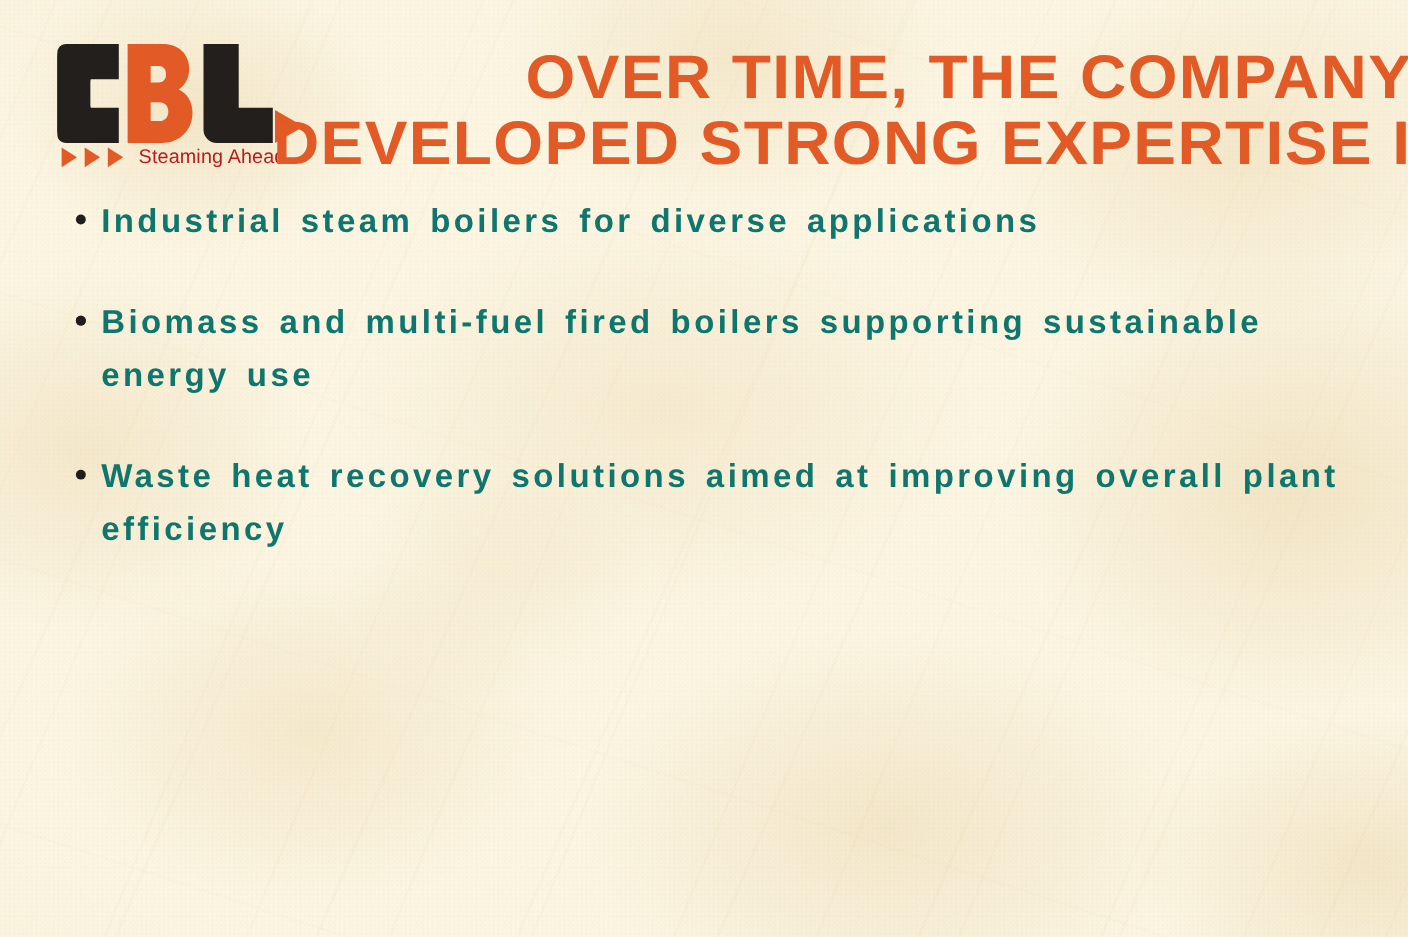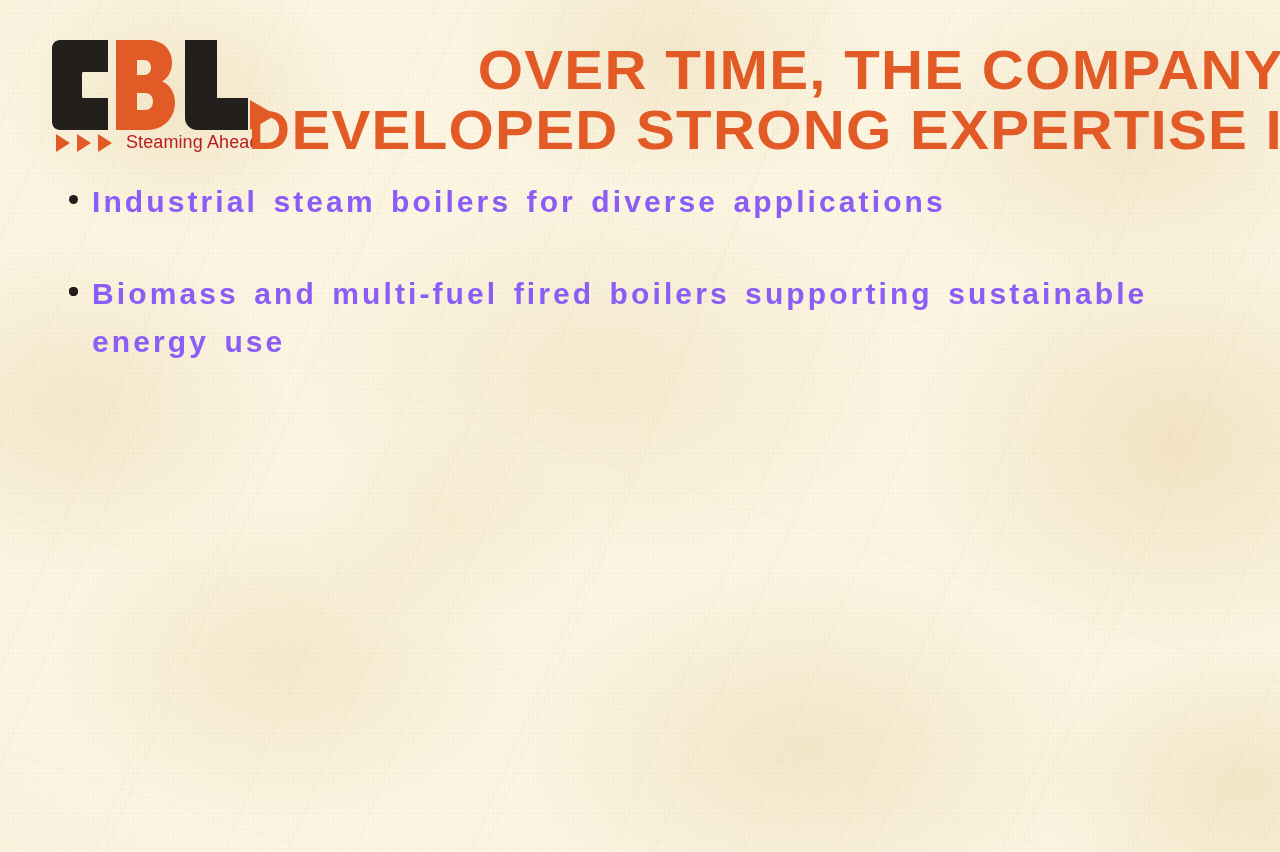--- a/index.html
+++ b/index.html
@@ -201,21 +201,21 @@
     width: 9px;
     height: 9px;
     border-radius: 50%;
     background: #211D1A;
   }
 
   .bullet-text {
     font-family: "Liberation Sans Narrow", "Liberation Sans", sans-serif;
     font-size: 30px;
     font-weight: 700;
-    color: #8b5cf6;
+    color: #0f766e;
     letter-spacing: 3.1px;
     line-height: 48px;
     word-spacing: 4px;
   }
 </style>
 </head>
 <body>
 
 <div id="slide">
 
@@ -277,17 +277,21 @@
       <li class="bullet-item">
         <span class="bullet-dot"></span>
       </li>
 
       <li class="bullet-item">
         <span class="bullet-dot"></span>
         <span class="bullet-text">Biomass and multi-fuel fired boilers supporting sustainable energy use</span>
       </li>
 
 
+      <li class="bullet-item">
+        <span class="bullet-dot"></span>
+        <span class="bullet-text">Waste heat recovery solutions aimed at improving overall plant efficiency</span>
+      </li>
 
     </ul>
 
   </div>
 </div>
 
 </body></html>

